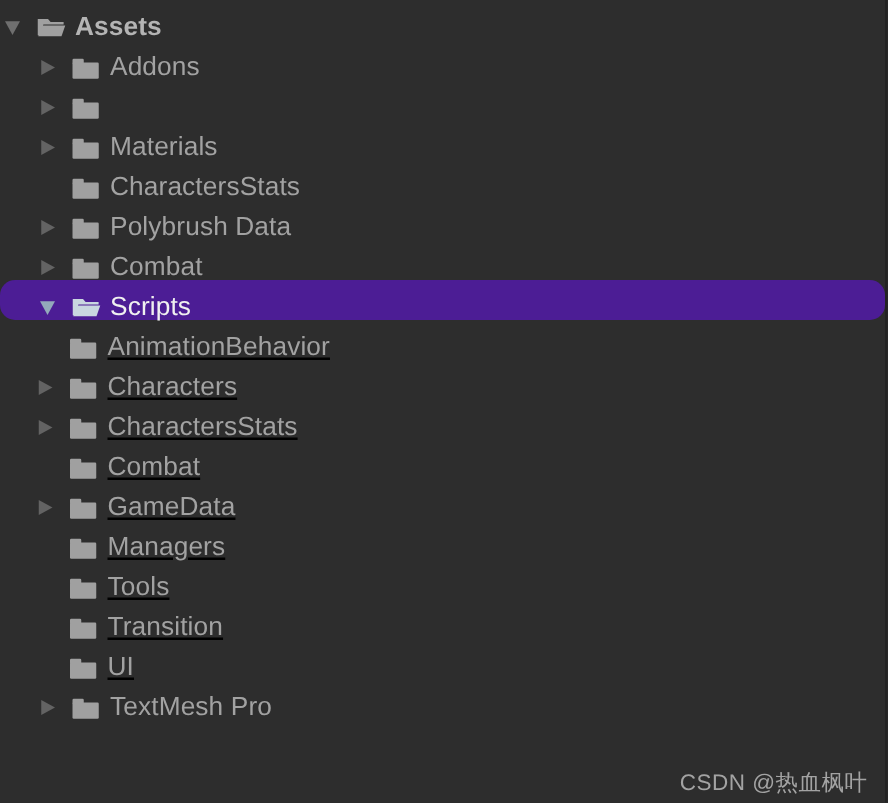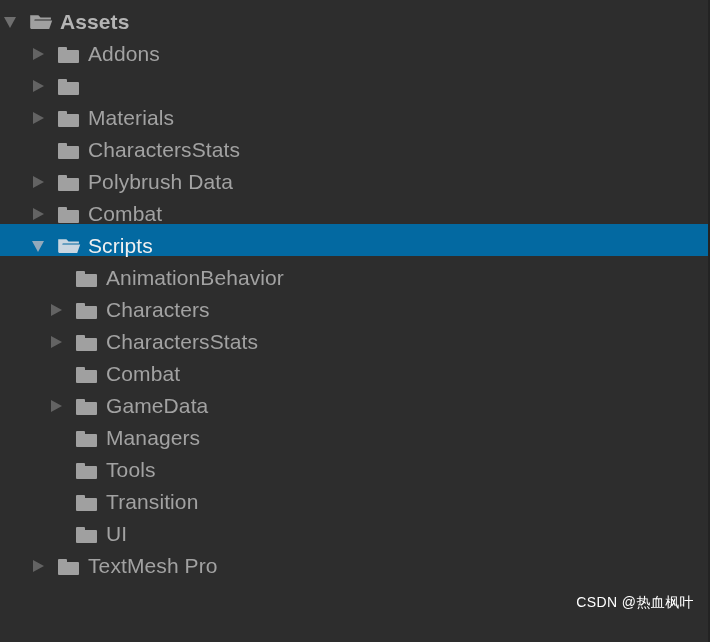--- a/index.html
+++ b/index.html
@@ -27,27 +27,28 @@
   .tree-row {
     position: relative;
     height: 32px;
     display: flex;
     align-items: flex-end;
     box-sizing: border-box;
     white-space: nowrap;
   }
 
   .tree-row.selected {
-    background: #0369a1;
+    background: #4c1d95;
+    border-radius: 12px;
   }
 
   
   .depth-0 { padding-left: 2px; }
   .depth-1 { padding-left: 30px; }
-  .depth-2 { padding-left: 48px; }
+  .depth-2 { padding-left: 28px; text-decoration: underline; }
 
   
   .twisty {
     width: 20px;
     height: 20px;
     flex: 0 0 20px;
     position: relative;
   }
   .twisty.collapsed::before {
     content: "";
@@ -125,23 +126,23 @@
     font-size: 21px;
   }
   .tree-row.selected .tree-label {
     color: #f0f0f0;
   }
 
   
   #watermark {
     position: absolute;
     right: 14px;
-    bottom: 30px;
-    font-size: 14px;
-    color: #ffffff;
+    bottom: 4px;
+    font-size: 18px;
+    color: #a3a3a3;
     letter-spacing: 0.4px;
     pointer-events: none;
     user-select: none;
   }
 </style>
 </head>
 <body>
 
 <div id="project-tree-panel">
   <div id="tree-rows">

